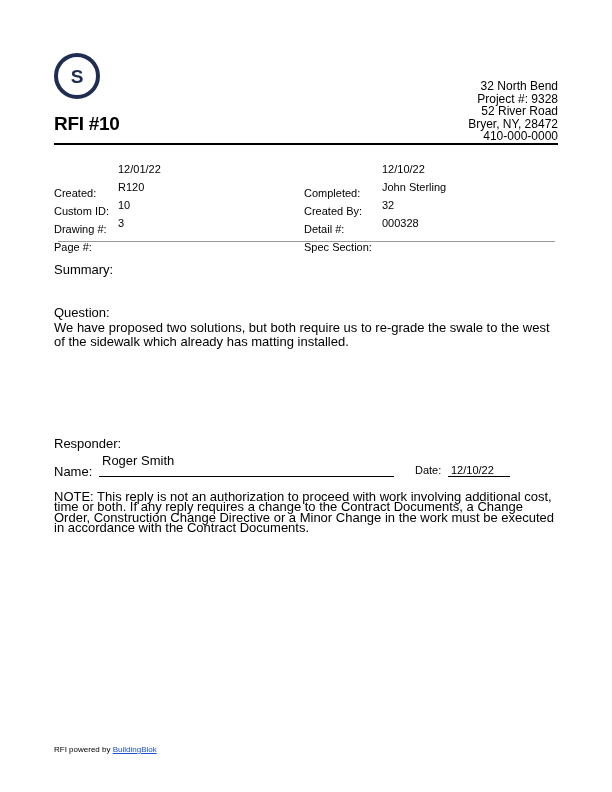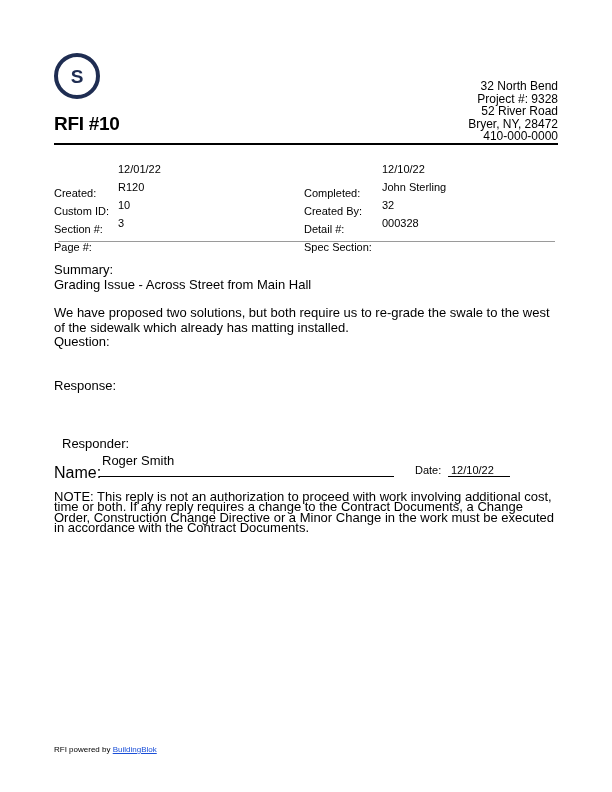--- a/index.html
+++ b/index.html
@@ -41,21 +41,21 @@
 <div class="meta">
   <div class="row" style="top:163px;left:54px;">
     <span class="lbl" style="left:0">Created:</span>
     <span class="val" style="left:64px">12/01/22</span>
   </div>
   <div class="row" style="top:181px;left:54px;">
     <span class="lbl" style="left:0">Custom ID:</span>
     <span class="val" style="left:64px">R120</span>
   </div>
   <div class="row" style="top:199px;left:54px;">
-    <span class="lbl" style="left:0">Section #:</span>
+    <span class="lbl" style="left:0">Drawing #:</span>
     <span class="val" style="left:64px">10</span>
   </div>
   <div class="row" style="top:217px;left:54px;">
     <span class="lbl" style="left:0">Page #:</span>
     <span class="val" style="left:64px">3</span>
   </div>
 
   <div class="row" style="top:163px;left:304px;">
     <span class="lbl" style="left:0">Completed:</span>
     <span class="val" style="left:78px">12/10/22</span>
@@ -70,35 +70,33 @@
   </div>
   <div class="row" style="top:217px;left:304px;">
     <span class="lbl" style="left:0">Spec Section:</span>
     <span class="val" style="left:78px">000328</span>
   </div>
 </div>
 <div class="abs mid-rule"></div>
 
 <div class="abs sec" style="top:263px;">
   <div>Summary:</div>
-  <div>Grading Issue - Across Street from Main Hall</div>
 </div>
 
 <div class="abs sec" style="top:306px;">
+  <div>Question:</div>
   <div>We have proposed two solutions, but both require us to re-grade the swale to the west of the sidewalk which already has matting installed.</div>
-  <div>Question:</div>
 </div>
 
 <div class="abs sec" style="top:379px;">
-  <div>Response:</div>
 </div>
 
-<div class="abs sec" style="top:437px;margin-left:8px;">Responder:</div>
+<div class="abs sec" style="top:437px;">Responder:</div>
 
-<div class="abs" style="top:464px;left:54px;font-size:16px;">Name:</div>
+<div class="abs" style="top:464px;left:54px;font-size:13px;">Name:</div>
 <div class="abs" style="top:453px;left:102px;font-size:13px;">Roger Smith</div>
 <div class="sig-line" style="top:476px;left:99px;width:295px;"></div>
 
 <div class="abs" style="top:464px;left:415px;font-size:11px;">Date:</div>
 <div class="abs" style="top:464px;left:451px;font-size:11px;">12/10/22</div>
 <div class="sig-line" style="top:476px;left:448px;width:62px;"></div>
 
 <div class="abs note">NOTE: This reply is not an authorization to proceed with work involving additional cost, time or both. If any reply requires a change to the Contract Documents, a Change Order, Construction Change Directive or a Minor Change in the work must be executed in accordance with the Contract Documents.</div>
 
 <div class="abs footer">

